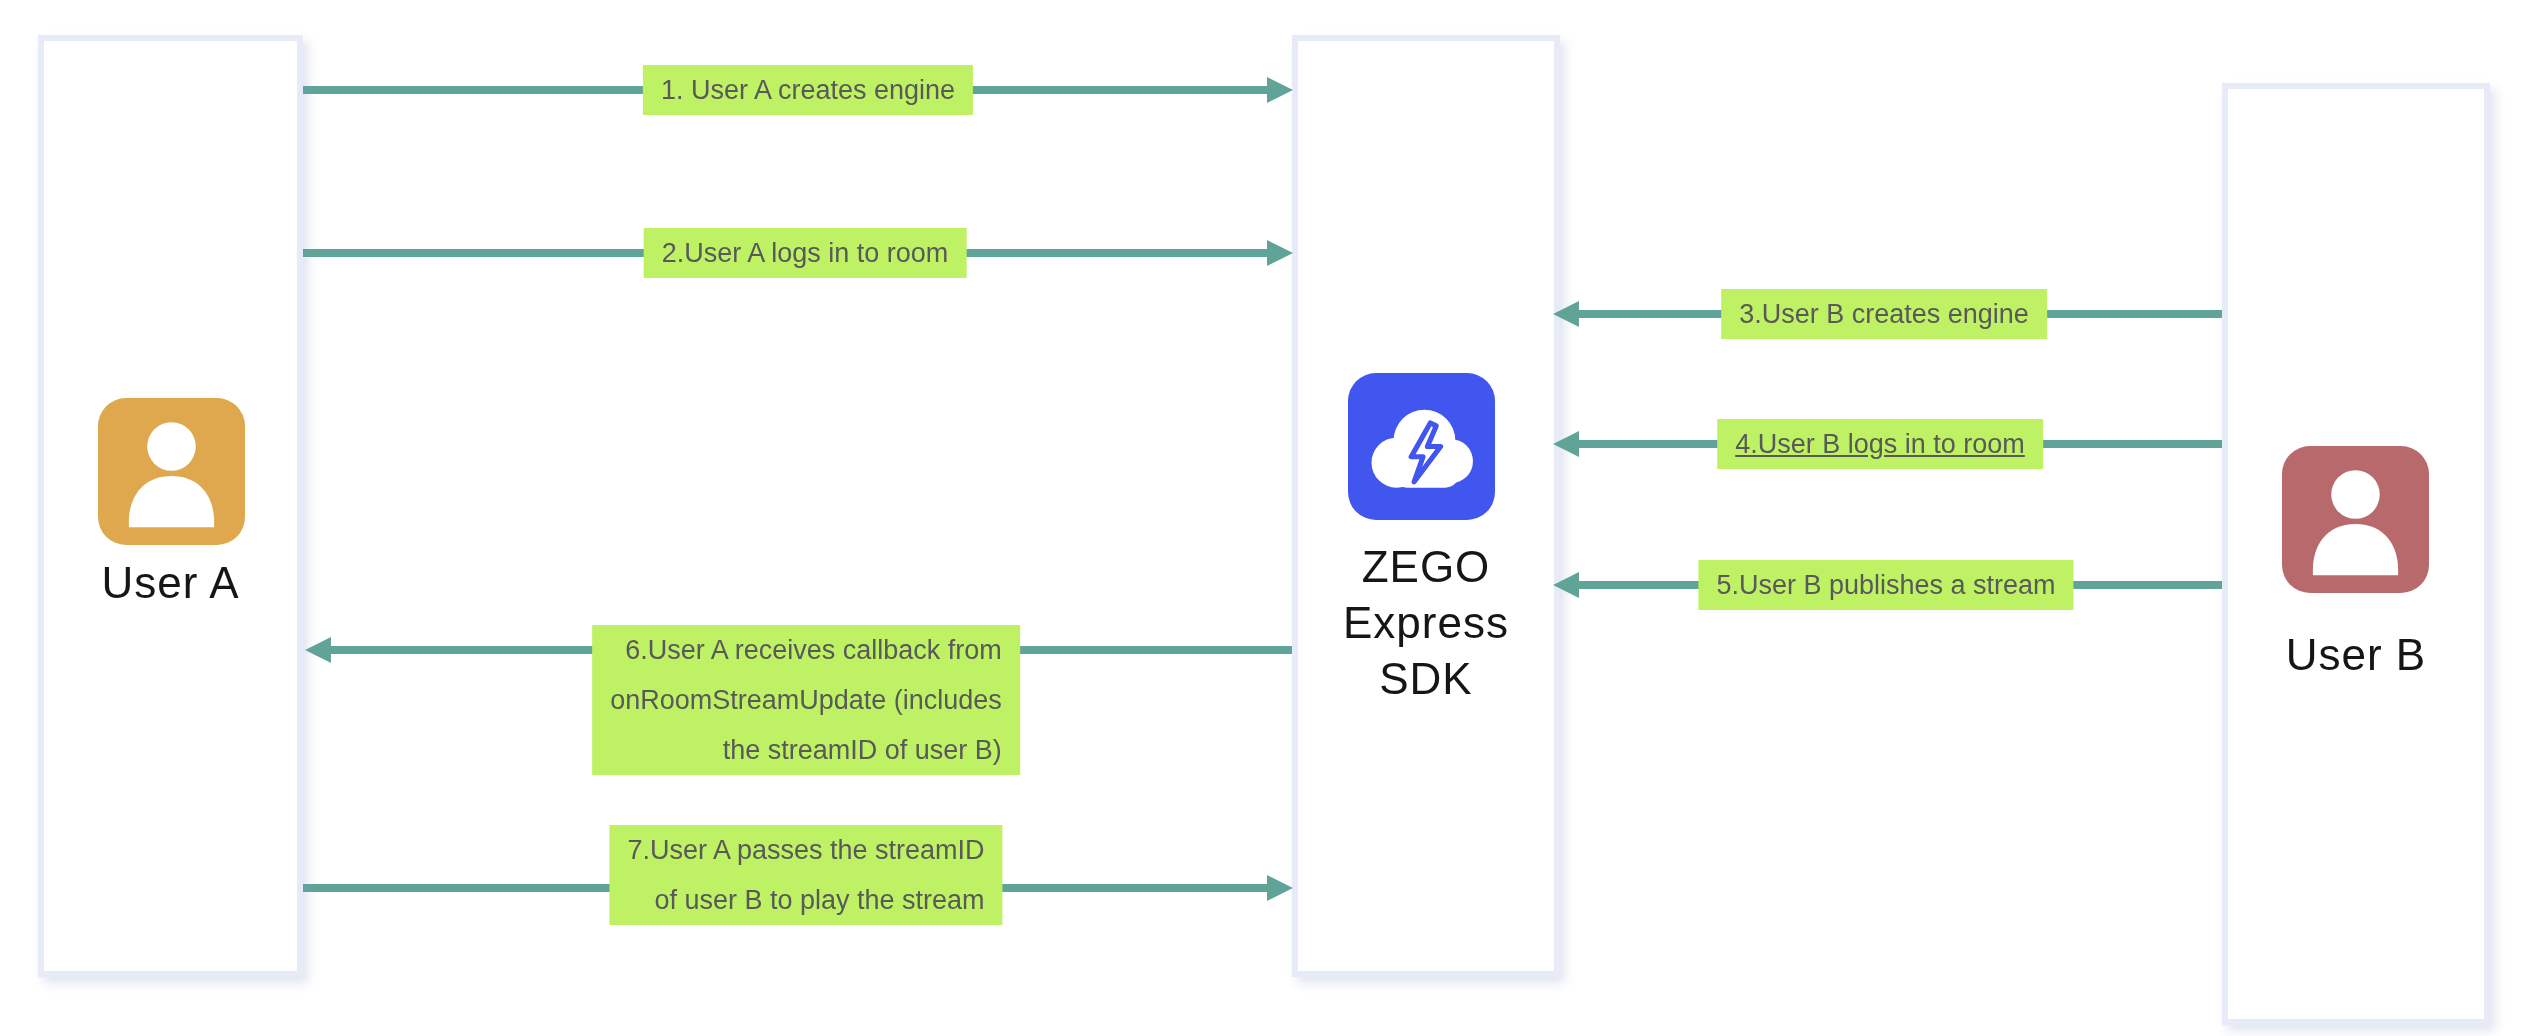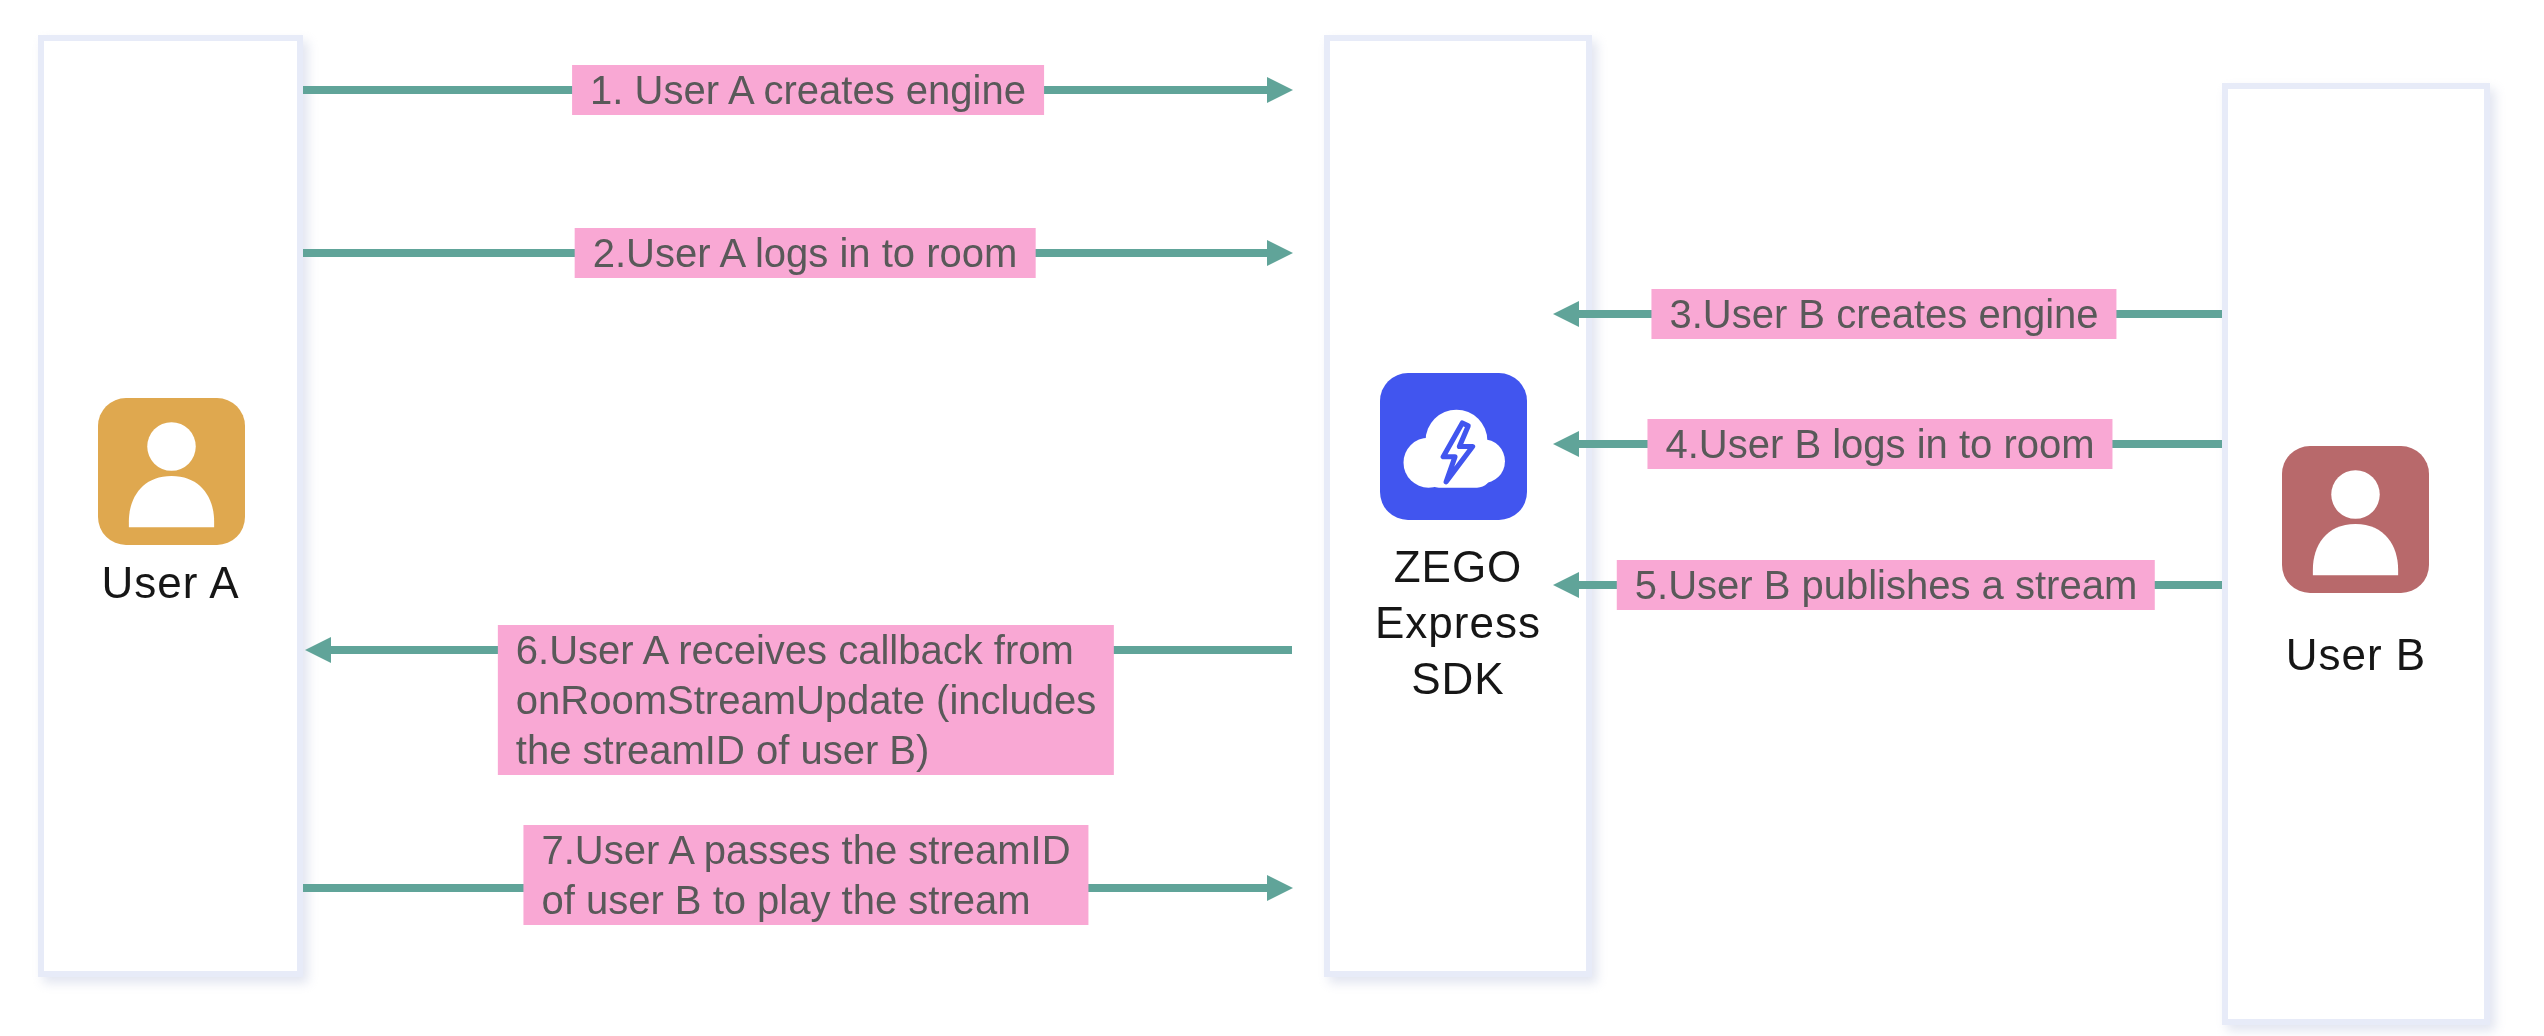--- a/index.html
+++ b/index.html
@@ -20,21 +20,21 @@
     overflow:hidden;
   }
   .entity-box{
     position:absolute;
     top:35px;height:930px;
     background:#fff;
     border:6px solid var(--border);
     box-shadow:5px 6px 10px rgba(190,198,222,.45);
   }
   .entity-box.a{left:38px;width:253px;}
-  .entity-box.sdk{left:1292px;width:256px;margin-left:32px;}
+  .entity-box.sdk{left:1292px;width:256px;}
   .entity-box.b{left:2222px;width:256px;margin-top:48px;}
   .avatar{
     position:absolute;
     width:147px;height:147px;
     border-radius:28px;
   }
   .avatar svg{display:block;width:100%;height:100%;}
   .entity-label{
     position:absolute;
     left:0;width:100%;
@@ -53,25 +53,25 @@
     border-left:26px solid var(--arrow);
   }
   .arrow.head-left::after{
     content:"";position:absolute;left:-1px;top:-9px;
     border:13px solid transparent;border-left:0;
     border-right:26px solid var(--arrow);
   }
   .alabel{
     position:absolute;
     transform:translateX(-50%);
-    background:#f9a8d4;
+    background:#bef264;
     padding:0 18px;
-    font-size:40px;line-height:50px;
+    font-size:27px;line-height:50px;
     color:var(--textGray);
-    text-align:left;
+    text-align:right;
     white-space:nowrap;
     z-index:2;
   }
 </style>
 </head>
 <body>
 
 <div class="diagram">
 
   <div class="entity-box a">
@@ -136,21 +136,21 @@
   <div class="arrow head-left" style="left:1554px;top:310px;width:668px;">
       <div class="shaft"></div>
     </div>
   <div class="alabel" style="left:1884px;top:289px;">
     <div>3.User B creates engine</div>
   </div>
 
   <div class="arrow head-left" style="left:1554px;top:440px;width:668px;">
       <div class="shaft"></div>
     </div>
-  <div class="alabel" style="left:1880px;top:419px;">
+  <div class="alabel" style="left:1880px;top:419px;text-decoration:underline;">
     <div>4.User B logs in to room</div>
   </div>
 
   <div class="arrow head-left" style="left:1554px;top:581px;width:668px;">
       <div class="shaft"></div>
     </div>
   <div class="alabel" style="left:1886px;top:560px;">
     <div>5.User B publishes a stream</div>
   </div>
 

